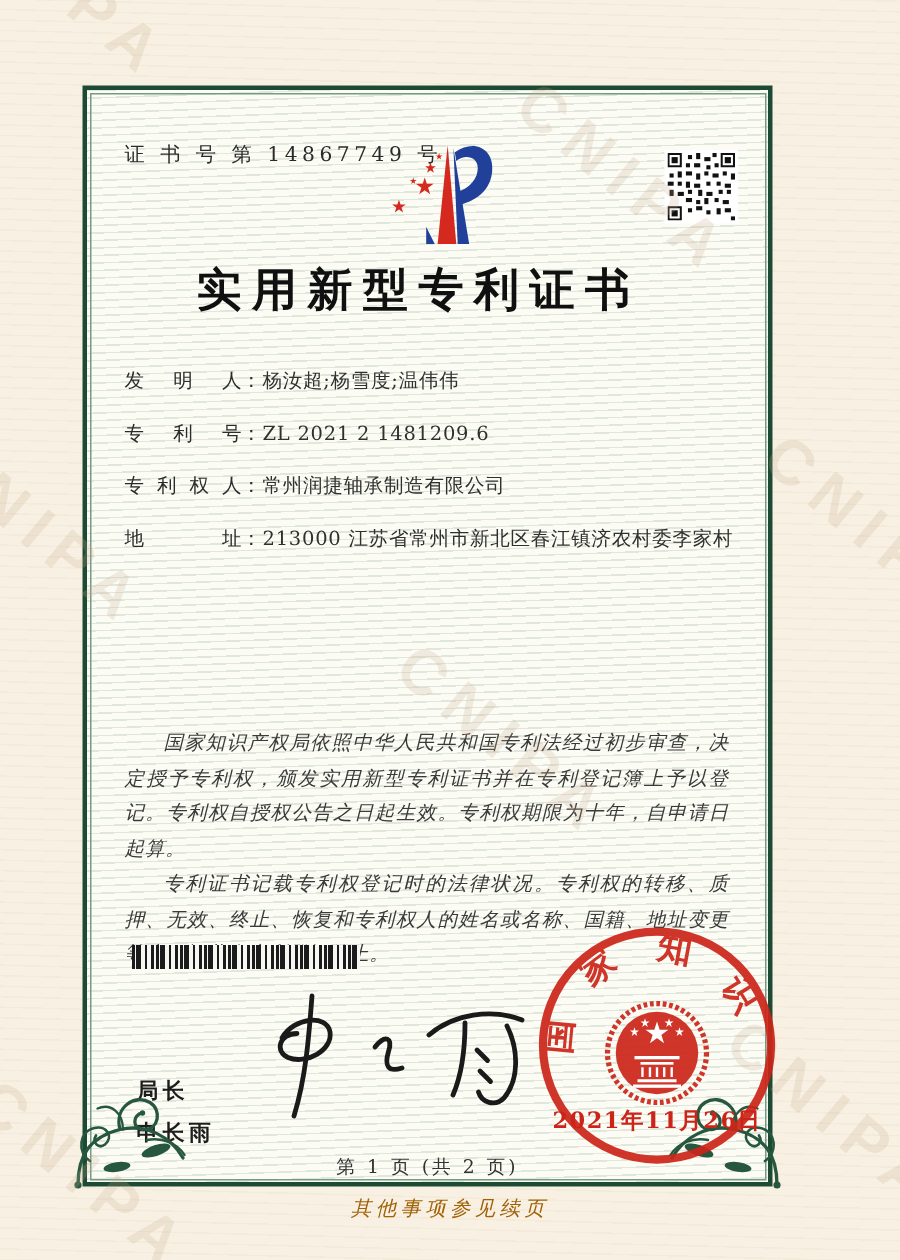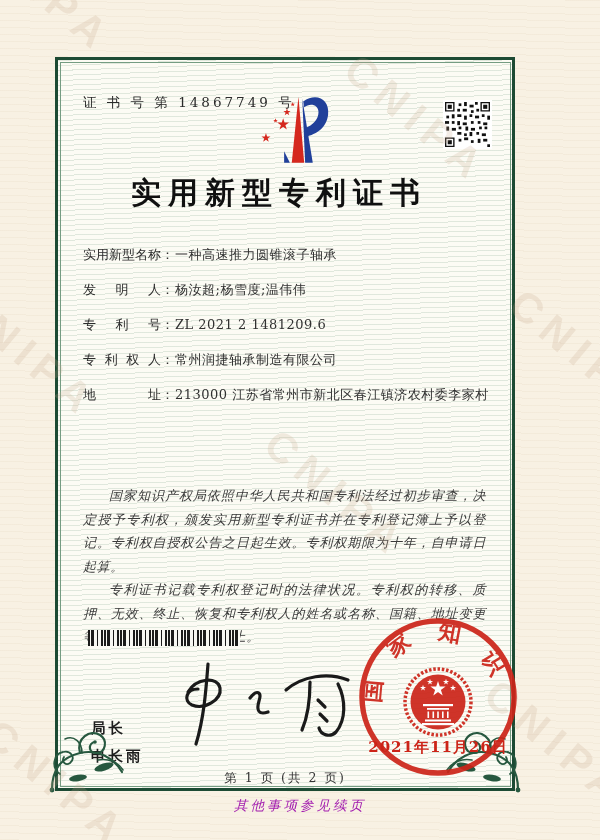--- a/index.html
+++ b/index.html
@@ -46,21 +46,21 @@
   .signature{position:absolute;left:100px;top:596px;width:212px;height:98px;z-index:2;}
   .seal{position:absolute;left:295px;top:552px;width:170px;height:170px;z-index:5;}
   .seal-date{position:absolute;left:295px;top:678px;width:170px;text-align:center;z-index:6;
              font-size:15px;font-weight:bold;color:#cc2418;letter-spacing:1px;}
   .pagenum{position:absolute;left:0;right:0;top:710px;text-align:center;font-size:12.5px;
            letter-spacing:2px;color:#333;}
   .flourish{position:absolute;width:80px;height:70px;z-index:2;}
   .flourish.fl-left{left:-12px;bottom:-8px;}
   .flourish.fl-right{right:-12px;bottom:-8px;transform:scaleX(-1);}
   .cont-note{position:absolute;left:0;right:0;top:797px;text-align:center;z-index:2;
-             font-size:13.5px;font-style:italic;letter-spacing:3px;color:#a21caf;}
+             font-size:13.5px;font-style:italic;letter-spacing:3px;color:#a16207;}
 </style>
 </head>
 <body>
 
 <div class="wm-layer">
   <div class="wm" style="left:-45px;top:-35px;">CNIPA</div>
   <div class="wm" style="left:330px;top:95px;">CNIPA</div>
   <div class="wm" style="left:-60px;top:330px;">CNIPA</div>
   <div class="wm" style="left:250px;top:470px;">CNIPA</div>
   <div class="wm" style="left:495px;top:330px;">CNIPA</div>
@@ -138,23 +138,20 @@
         <rect x="24" y="27" width="2" height="3"></rect>
         <rect x="28" y="27" width="3" height="2"></rect>
         <rect x="31" y="31" width="2" height="2"></rect>
     </g>
   </svg>
 
   <div class="title">实用新型专利证书</div>
 
   <div class="fields">
     <div class="frow">
-      <span class="flabel">实用新型名称</span><span class="fcolon">：</span><span class="fvalue">一种高速推力圆锥滚子轴承</span>
-    </div>
-    <div class="frow">
       <span class="flabel">发明人</span><span class="fcolon">：</span><span class="fvalue">杨汝超;杨雪度;温伟伟</span>
     </div>
     <div class="frow">
       <span class="flabel">专利号</span><span class="fcolon">：</span><span class="fvalue">ZL 2021 2 1481209.6</span>
     </div>
     <div class="frow">
       <span class="flabel">专利权人</span><span class="fcolon">：</span><span class="fvalue">常州润捷轴承制造有限公司</span>
     </div>
     <div class="frow">
       <span class="flabel">地址</span><span class="fcolon">：</span><span class="fvalue">213000 江苏省常州市新北区春江镇济农村委李家村</span>

